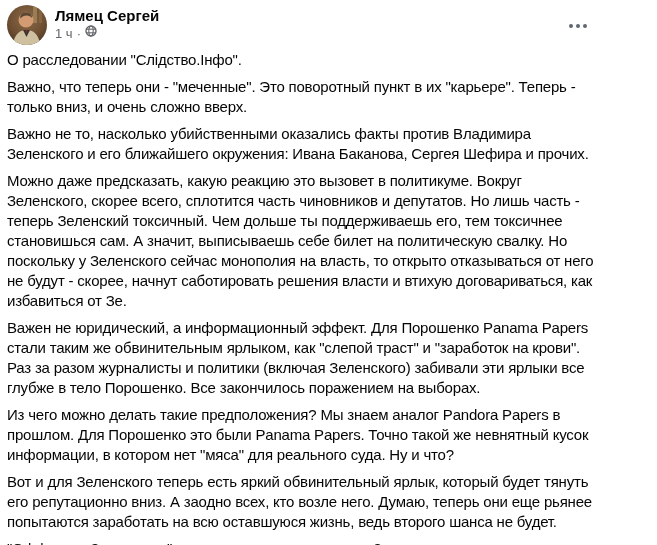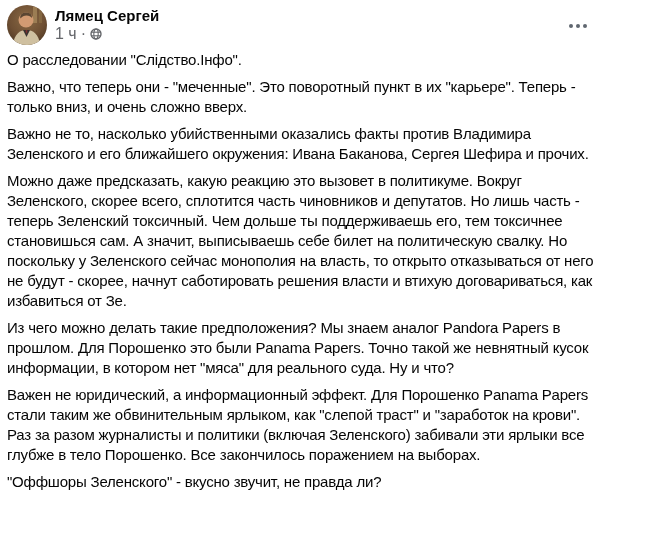--- a/index.html
+++ b/index.html
@@ -31,23 +31,23 @@
   .header-text { margin-left: 8px; flex: 1 1 auto; padding-top: 1px; }
   .author {
     font-size: 15px;
     font-weight: 700;
     line-height: 19px;
     color: #050505;
     cursor: pointer;
   }
   .meta {
     display: flex;
-    align-items: center;
+    align-items: flex-start;
     gap: 4px;
-    font-size: 16px;
+    font-size: 13px;
     line-height: 17px;
     color: #65676b;
   }
   .meta .sep { color: #65676b; }
   .globe { display: inline-flex; align-items: center; }
   .options {
     flex: 0 0 auto;
     margin-top: 9px;
     margin-right: 4px;
     padding: 2px 4px;
@@ -123,18 +123,19 @@
       </span>
     </div>
 
   </div>
 
   <div class="post-content">
       <p>О расследовании "Слідство.Інфо".</p>
       <p>Важно, что теперь они - "меченные". Это поворотный пункт в их "карьере". Теперь - только вниз, и очень сложно вверх.</p>
       <p>Важно не то, насколько убийственными оказались факты против Владимира Зеленского и его ближайшего окружения: Ивана Баканова, Сергея Шефира и прочих.</p>
       <p>Можно даже предсказать, какую реакцию это вызовет в политикуме. Вокруг Зеленского, скорее всего, сплотится часть чиновников и депутатов. Но лишь часть - теперь Зеленский токсичный. Чем дольше ты поддерживаешь его, тем токсичнее становишься сам. А значит, выписываешь себе билет на политическую свалку. Но поскольку у Зеленского сейчас монополия на власть, то открыто отказываться от него не будут - скорее, начнут саботировать решения власти и втихую договариваться, как избавиться от Зе.</p>
+      <p>Важен не юридический, а информационный эффект. Для Порошенко Panama Papers стали таким же обвинительным ярлыком, как "слепой траст" и "заработок на крови". Раз за разом журналисты и политики (включая Зеленского) забивали эти ярлыки все глубже в тело Порошенко. Все закончилось поражением на выборах.</p>
       <p>Из чего можно делать такие предположения? Мы знаем аналог Pandora Papers в прошлом. Для Порошенко это были Panama Papers. Точно такой же невнятный кусок информации, в котором нет "мяса" для реального суда. Ну и что?</p>
-      <p>Важен не юридический, а информационный эффект. Для Порошенко Panama Papers стали таким же обвинительным ярлыком, как "слепой траст" и "заработок на крови". Раз за разом журналисты и политики (включая Зеленского) забивали эти ярлыки все глубже в тело Порошенко. Все закончилось поражением на выборах.</p>
+      <p>Вот и для Зеленского теперь есть яркий обвинительный ярлык, который будет тянуть его репутационно вниз. А заодно всех, кто возле него. Думаю, теперь они еще рьянее попытаются заработать на всю оставшуюся жизнь, ведь второго шанса не будет.</p>
       <p>"Оффшоры Зеленского" - вкусно звучит, не правда ли?</p>
     </div>
 
 </div>
 
 </body></html>

